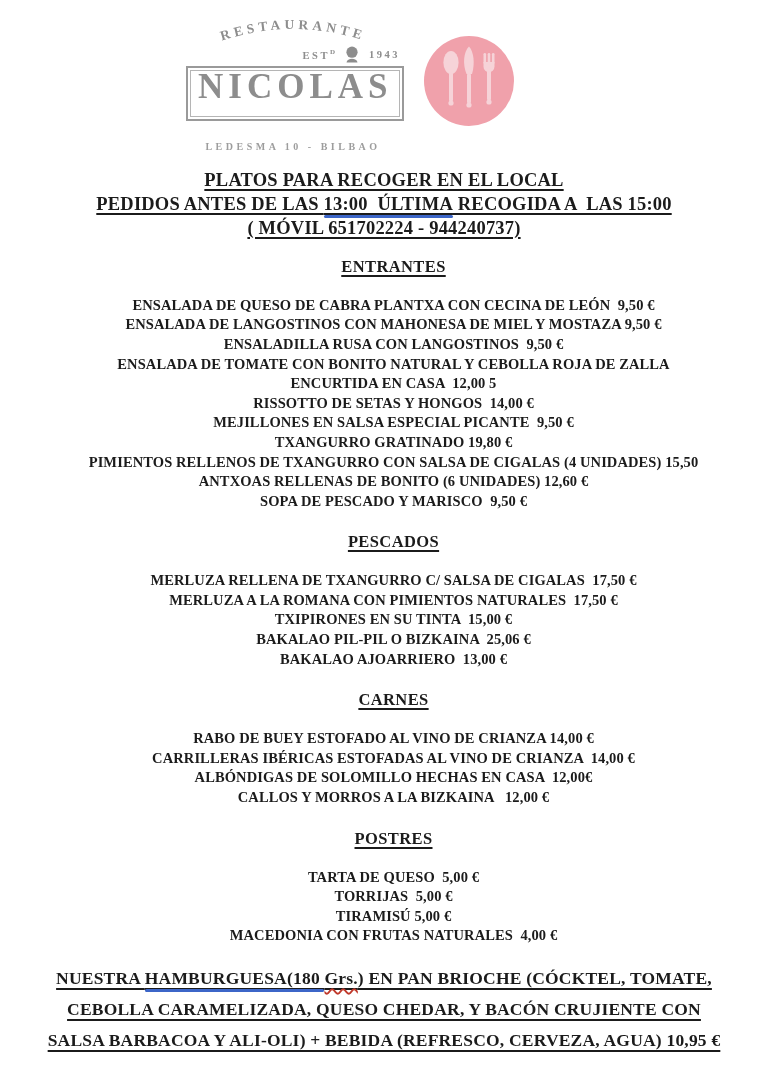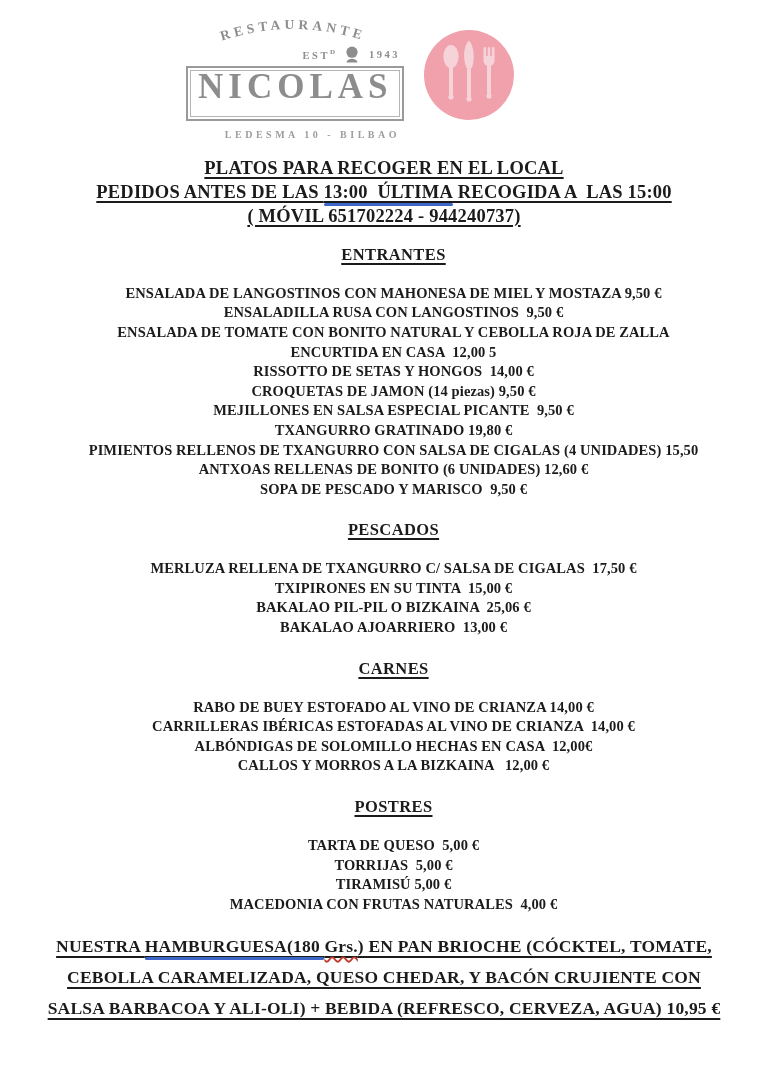--- a/index.html
+++ b/index.html
@@ -33,22 +33,22 @@
     display: inline-block; margin-top: 3px;
     border: 2px solid #9a9a9a;
     box-shadow: inset 0 0 0 2px #ffffff, inset 0 0 0 3px #b5b5b5;
     padding: 1px 10px 13px 10px;
   }
   .name-box .name {
     font-size: 35px; font-weight: 700; letter-spacing: 5px;
     color: #8d8d8d; line-height: 1.05;
   }
   .address {
-    margin-top: 8px; font-size: 10px; font-weight: 700;
-    letter-spacing: 3.5px; color: #9d9d9d; text-align: right;
+    margin-top: 20px; font-size: 10px; font-weight: 700;
+    letter-spacing: 3.5px; color: #9d9d9d;
   }
   .badge {
     width: 90px; height: 90px; border-radius: 50%;
     background: #f0a1ab; display: flex; align-items: center; justify-content: center;
     flex: 0 0 auto;
   }
   .badge svg { width: 90px; height: 90px; }
 
   
   .doc-header { text-align: center; margin-top: 16px; font-weight: 700; }
@@ -147,38 +147,39 @@
   <div class="doc-header">
     <div class="hline">PLATOS PARA RECOGER EN EL LOCAL</div>
     <div class="hline"><span>PEDIDOS ANTES DE LAS </span><span class="mark-blue">13:00  ÚLTIMA</span><span> RECOGIDA A  LAS 15:00</span></div>
     <div class="hline">( MÓVIL 651702224 - 944240737)</div>
   </div>
 
   <div class="menu-sections">
     <section class="menu-section">
       <div><h2 class="section-title">ENTRANTES</h2></div>
       <ul class="section-items">
+          <li class="menu-item">ENSALADA DE QUESO DE CABRA PLANTXA CON CECINA DE LEÓN  9,50 €</li>
           <li class="menu-item">ENSALADA DE LANGOSTINOS CON MAHONESA DE MIEL Y MOSTAZA 9,50 €</li>
           <li class="menu-item">ENSALADILLA RUSA CON LANGOSTINOS  9,50 €</li>
           <li class="menu-item">ENSALADA DE TOMATE CON BONITO NATURAL Y CEBOLLA ROJA DE ZALLA
 ENCURTIDA EN CASA  12,00 5</li>
           <li class="menu-item">RISSOTTO DE SETAS Y HONGOS  14,00 €</li>
-          <li class="menu-item">CROQUETAS DE JAMON (14 piezas) 9,50 €</li>
           <li class="menu-item">MEJILLONES EN SALSA ESPECIAL PICANTE  9,50 €</li>
           <li class="menu-item">TXANGURRO GRATINADO 19,80 €</li>
           <li class="menu-item">PIMIENTOS RELLENOS DE TXANGURRO CON SALSA DE CIGALAS (4 UNIDADES) 15,50</li>
           <li class="menu-item">ANTXOAS RELLENAS DE BONITO (6 UNIDADES) 12,60 €</li>
           <li class="menu-item">SOPA DE PESCADO Y MARISCO  9,50 €</li>
         </ul>
     </section>
 
     <section class="menu-section">
       <div><h2 class="section-title">PESCADOS</h2></div>
       <ul class="section-items">
           <li class="menu-item">MERLUZA RELLENA DE TXANGURRO C/ SALSA DE CIGALAS  17,50 €</li>
+          <li class="menu-item">MERLUZA A LA ROMANA CON PIMIENTOS NATURALES  17,50 €</li>
           <li class="menu-item">TXIPIRONES EN SU TINTA  15,00 €</li>
           <li class="menu-item">BAKALAO PIL-PIL O BIZKAINA  25,06 €</li>
           <li class="menu-item">BAKALAO AJOARRIERO  13,00 €</li>
         </ul>
     </section>
 
     <section class="menu-section">
       <div><h2 class="section-title">CARNES</h2></div>
       <ul class="section-items">
           <li class="menu-item">RABO DE BUEY ESTOFADO AL VINO DE CRIANZA 14,00 €</li>

